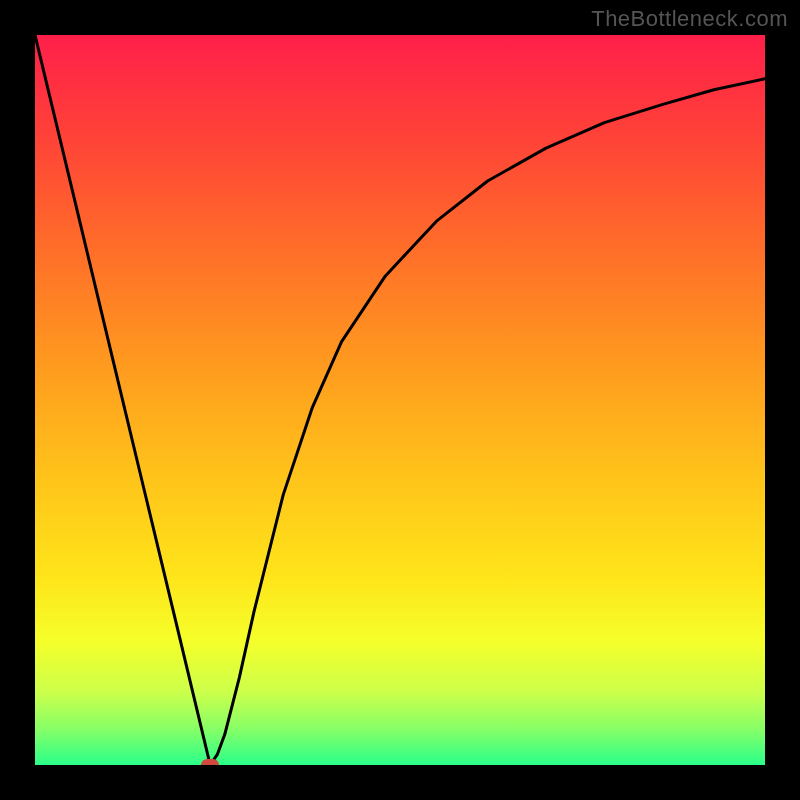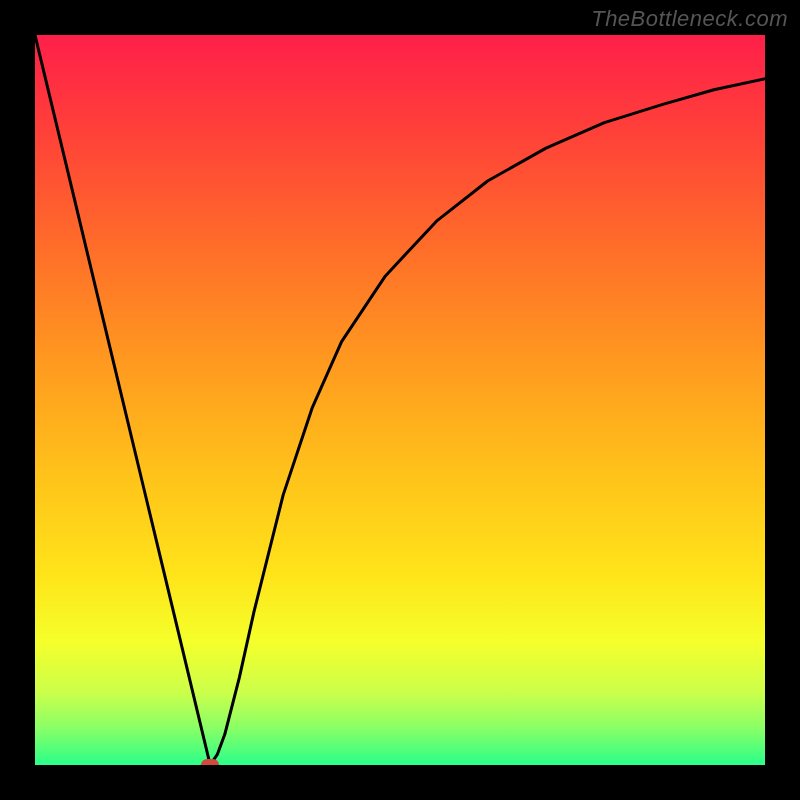--- a/index.html
+++ b/index.html
@@ -9,21 +9,20 @@
     height: 800px;
     background: #000;
     font-family: Arial, Helvetica, sans-serif;
     overflow: hidden;
   }
   .frame {
     position: relative;
     width: 800px;
     height: 800px;
     background: #000;
-    font-style: italic;
   }
   .watermark {
     position: absolute;
     top: 6px;
     right: 12px;
     color: #555;
     font-size: 22px;
     letter-spacing: 0.5px;
     font-weight: 500;
     z-index: 10;

